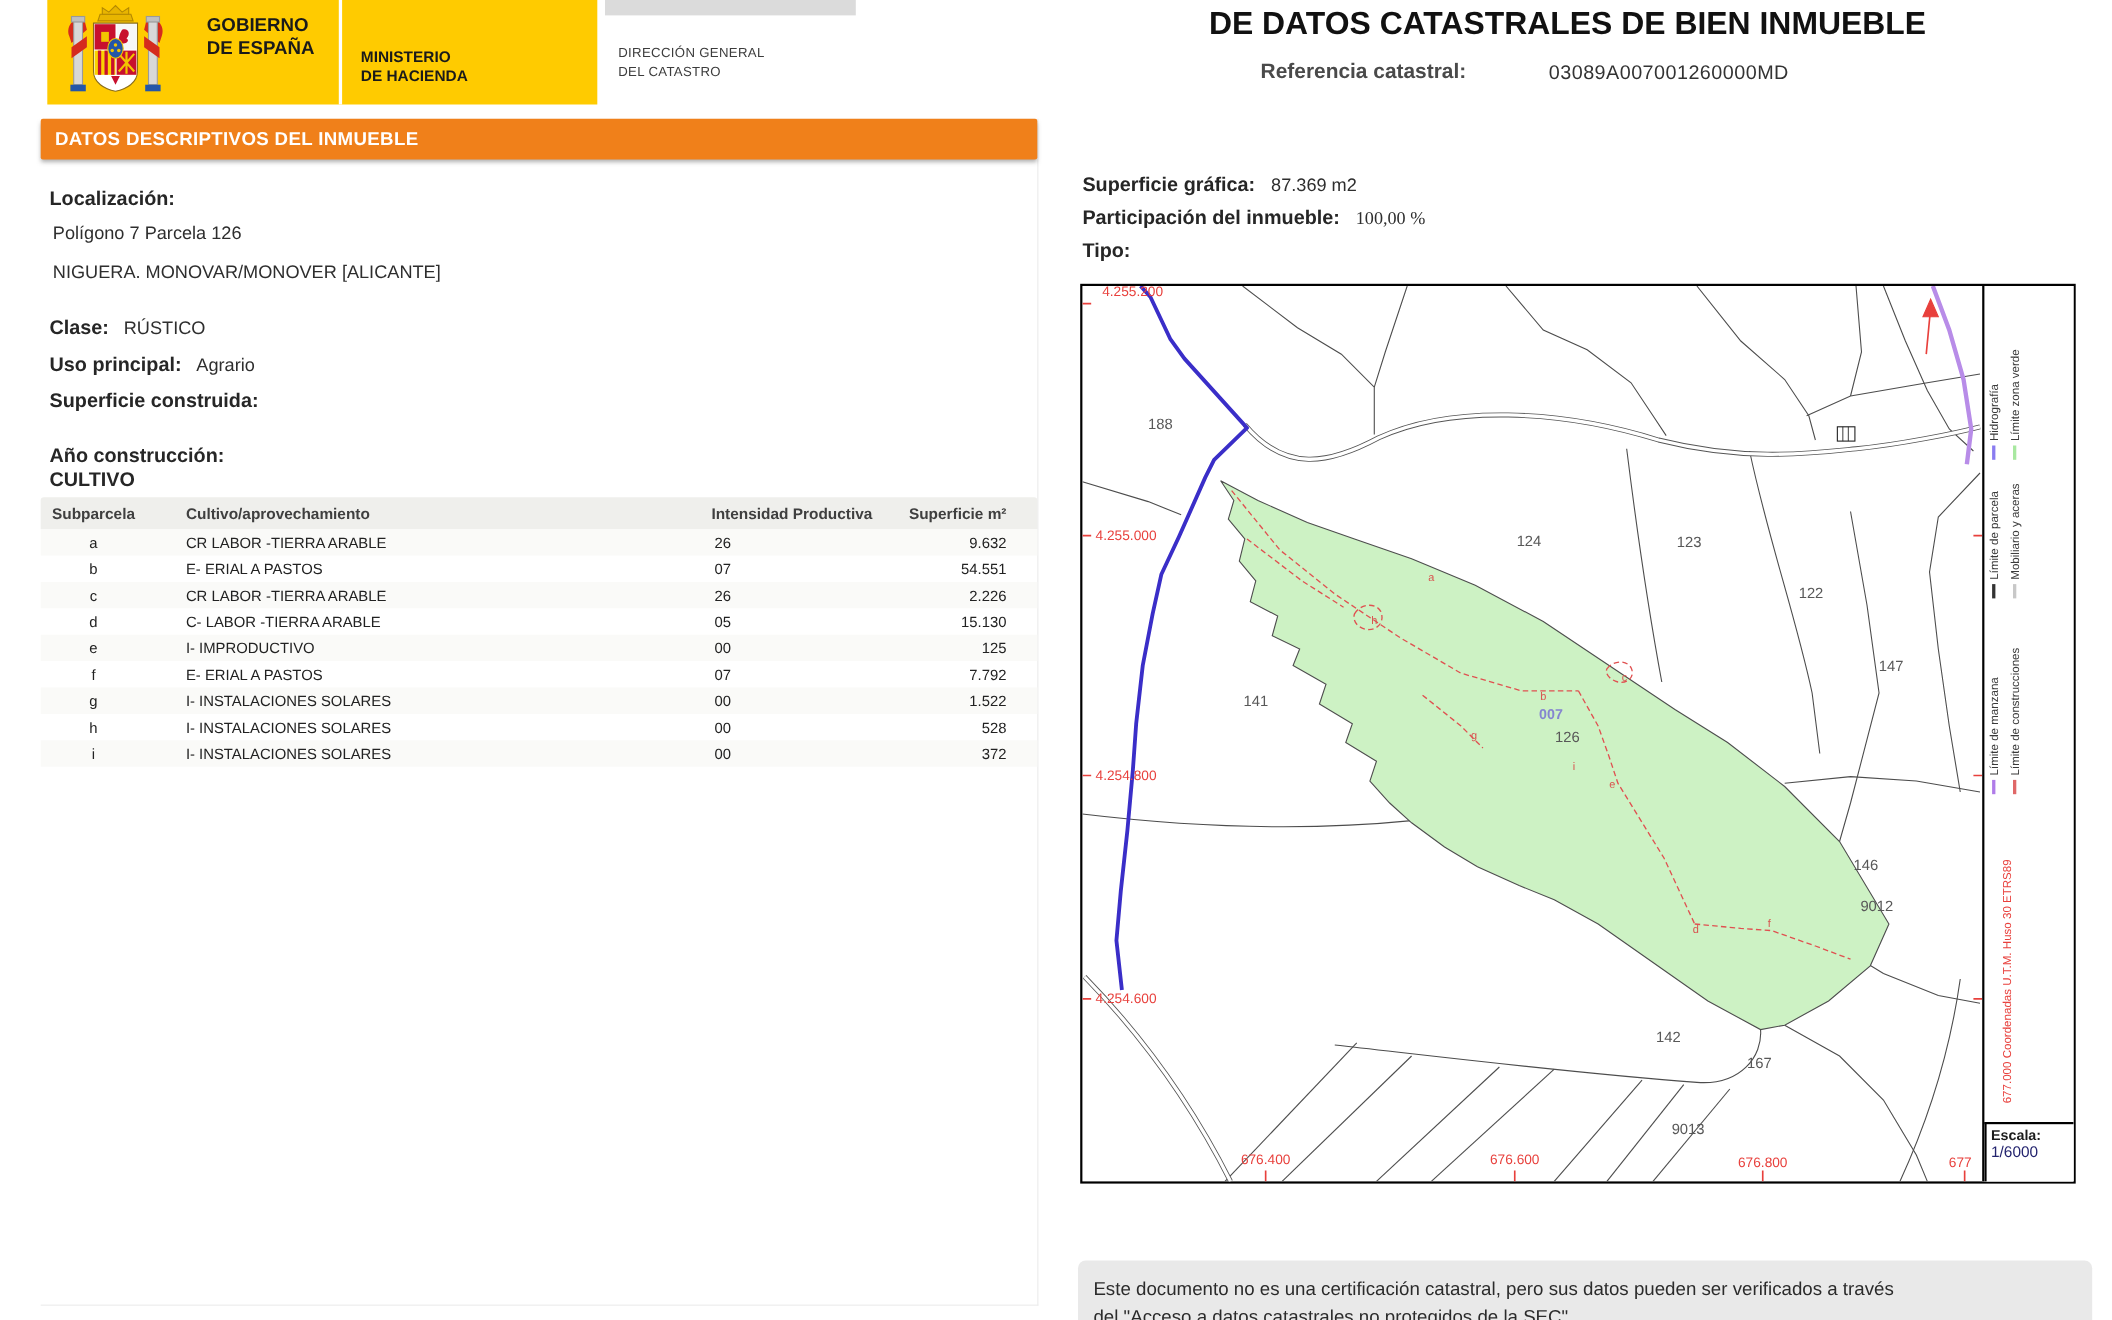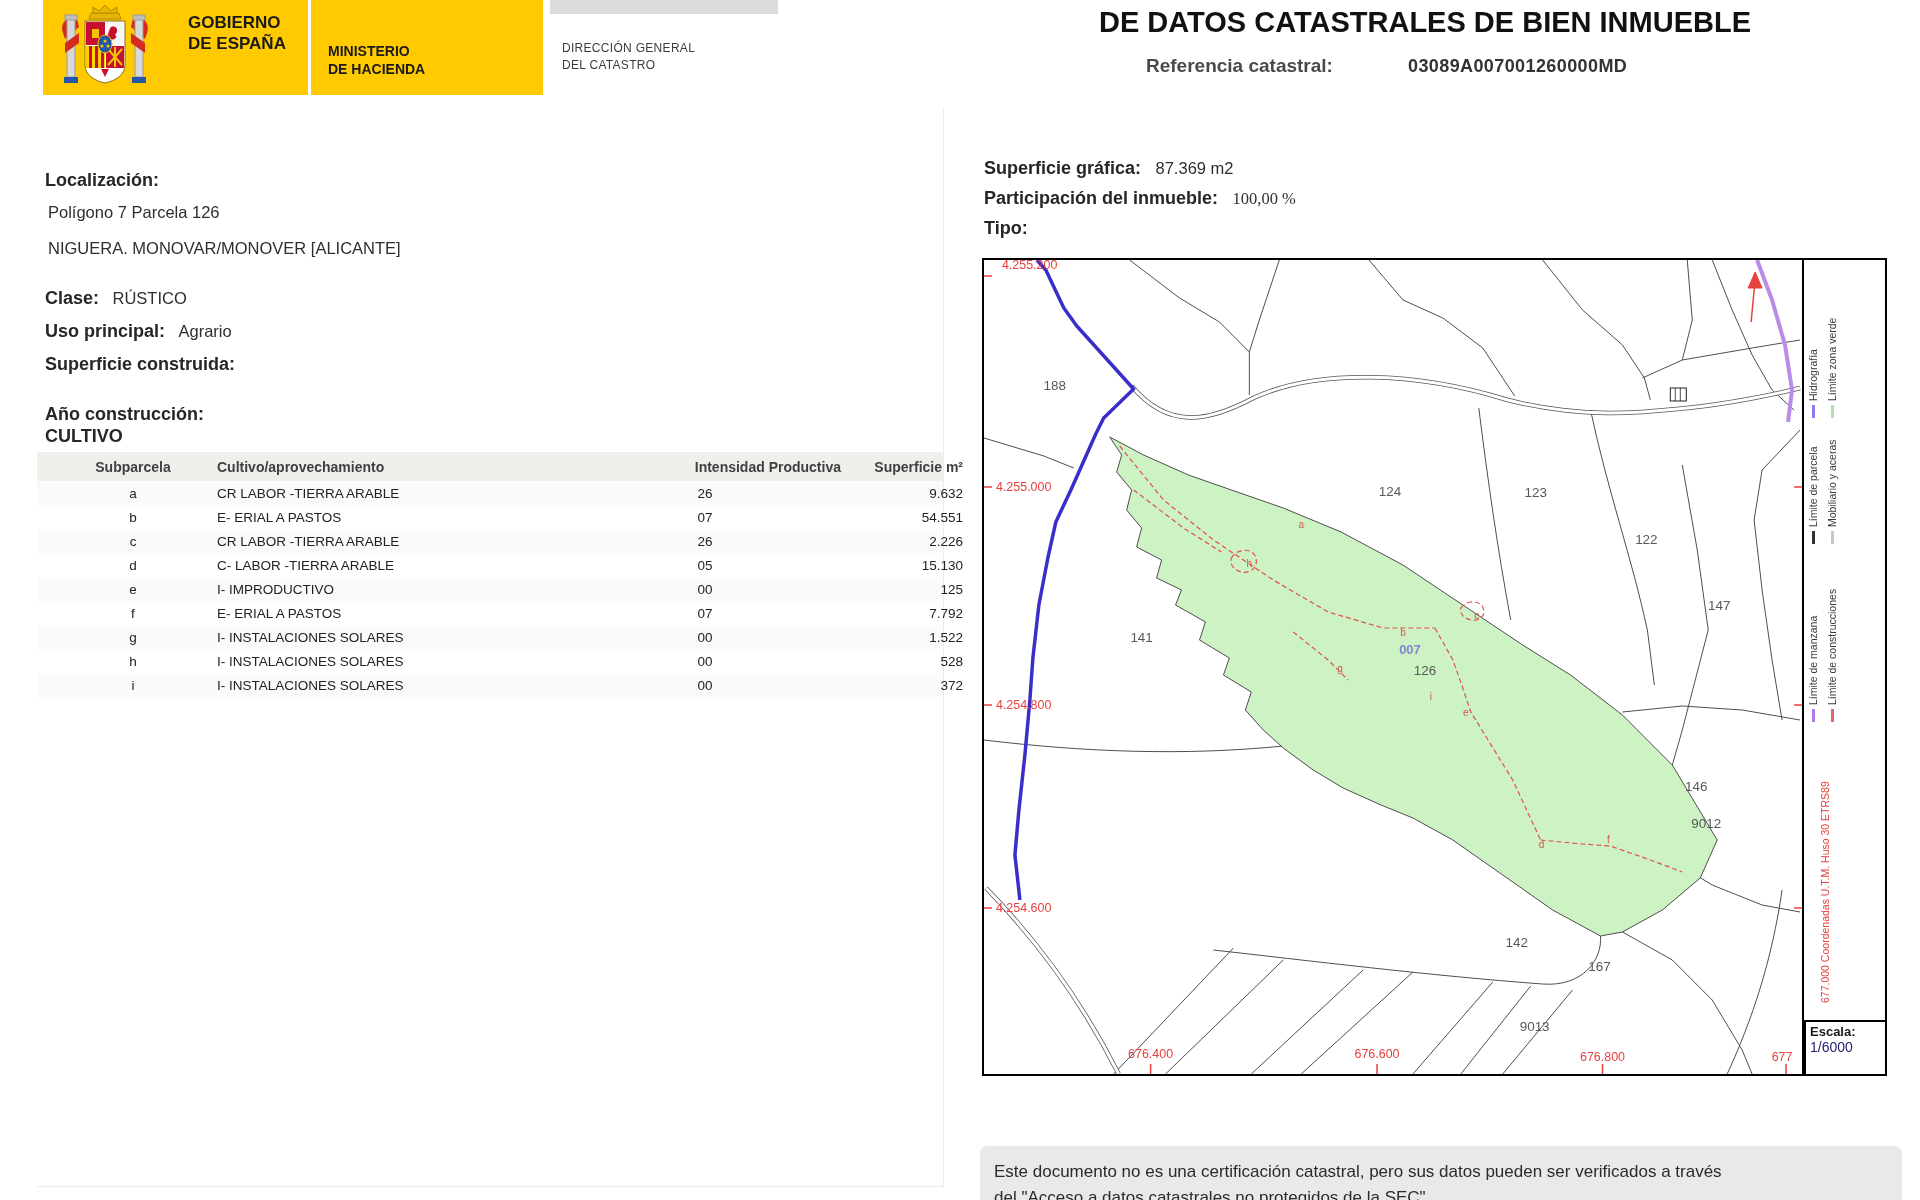--- a/index.html
+++ b/index.html
@@ -9,36 +9,36 @@
 
   
   .logo-box{left:43px;top:0;width:500px;height:95px;background:#FFCB00;}
   .logo-sep{left:308px;top:0;width:3px;height:95px;background:#fff;}
   .gob-txt{left:188px;top:12px;font-weight:bold;font-size:17px;line-height:1.25;color:#1a1a1a;}
   .min-txt{left:328px;top:42px;font-weight:bold;font-size:14px;line-height:1.3;color:#1a1a1a;}
   .gray-strip{left:550px;top:0;width:228px;height:14px;background:#DBDBDB;}
   .dir-txt{left:562px;top:40px;font-size:12px;line-height:1.45;color:#3c3c3c;letter-spacing:.3px;}
   .main-title{left:980px;top:6px;width:890px;text-align:center;font-size:29px;font-weight:bold;color:#111;}
   .ref-label{left:1146px;top:55px;font-size:19px;font-weight:bold;color:#4a4a4a;}
-  .ref-value{left:1408px;top:56px;font-size:18px;color:#333;letter-spacing:.4px;font-weight:bold;}
+  .ref-value{left:1408px;top:56px;font-size:18px;color:#333;letter-spacing:.4px;}
 
   
   .panel-left{left:37px;top:108px;width:906px;height:1078px;border-right:1px solid #ECECEC;border-bottom:1px solid #ECECEC;}
   .panel-right{left:980px;top:108px;width:922px;height:1092px;}
   .obar{height:37px;background:#F0801A;border-radius:2px;box-shadow:0 3px 4px -1px rgba(110,110,110,.55);
         color:#fff;font-weight:bold;font-size:17px;line-height:37px;padding-left:13px;letter-spacing:.3px;box-sizing:border-box;}
 
   
   .lp-label{font-weight:bold;font-size:18px;color:#262626;}
   .lp-val{font-size:16.5px;color:#2e2e2e;}
   .row-line{position:absolute;left:8px;white-space:nowrap;}
 
   
   .ctable{position:absolute;left:0;top:344px;width:906px;font-size:13.5px;}
-  .crow{display:grid;grid-template-columns:96px 360px 300px 150px;align-items:center;height:24px;padding-left:48px;}
+  .crow{display:grid;grid-template-columns:96px 360px 300px 150px;align-items:center;height:24px;}
   .chead{height:29px;background:#EFEFEC;border-radius:3px 3px 0 0;font-weight:bold;color:#3f3f3f;font-size:14px;}
   .c-sub{text-align:center;}
   .c-cul{padding-left:36px;text-align:left;}
   .chead .c-int{text-align:right;}
   .crow .v-int{text-align:center;padding-left:94px;padding-right:66px;}
   .c-sup{text-align:right;padding-right:28px;}
   .crow:nth-child(odd):not(.chead){background:#FAFAF8;}
 
   
   .rp-line{position:absolute;left:4px;white-space:nowrap;}
@@ -113,20 +113,21 @@
 <div class="abs gray-strip"></div>
 <div class="abs dir-txt">
   <div>DIRECCIÓN GENERAL</div>
     <div>DEL CATASTRO</div>
 </div>
 <div class="abs main-title">DE DATOS CATASTRALES DE BIEN INMUEBLE</div>
 <div class="abs ref-label">Referencia catastral:</div>
 <div class="abs ref-value">03089A007001260000MD</div>
 
 <div class="abs panel-left">
+  <div class="obar">DATOS DESCRIPTIVOS DEL INMUEBLE</div>
 
   <div class="row-line lp-label" style="top:62px;">Localización:</div>
   <div class="row-line lp-val" style="top:95px;left:11px;">Polígono 7 Parcela 126</div>
   <div class="row-line lp-val" style="top:131px;left:11px;">NIGUERA. MONOVAR/MONOVER [ALICANTE]</div>
 
   <div class="row-line" style="top:180px;">
     <span class="lp-label">Clase:</span>
     <span class="lp-val" style="margin-left:9px;margin-top:10px;">RÚSTICO</span>
   </div>
   <div class="row-line" style="top:213px;">

